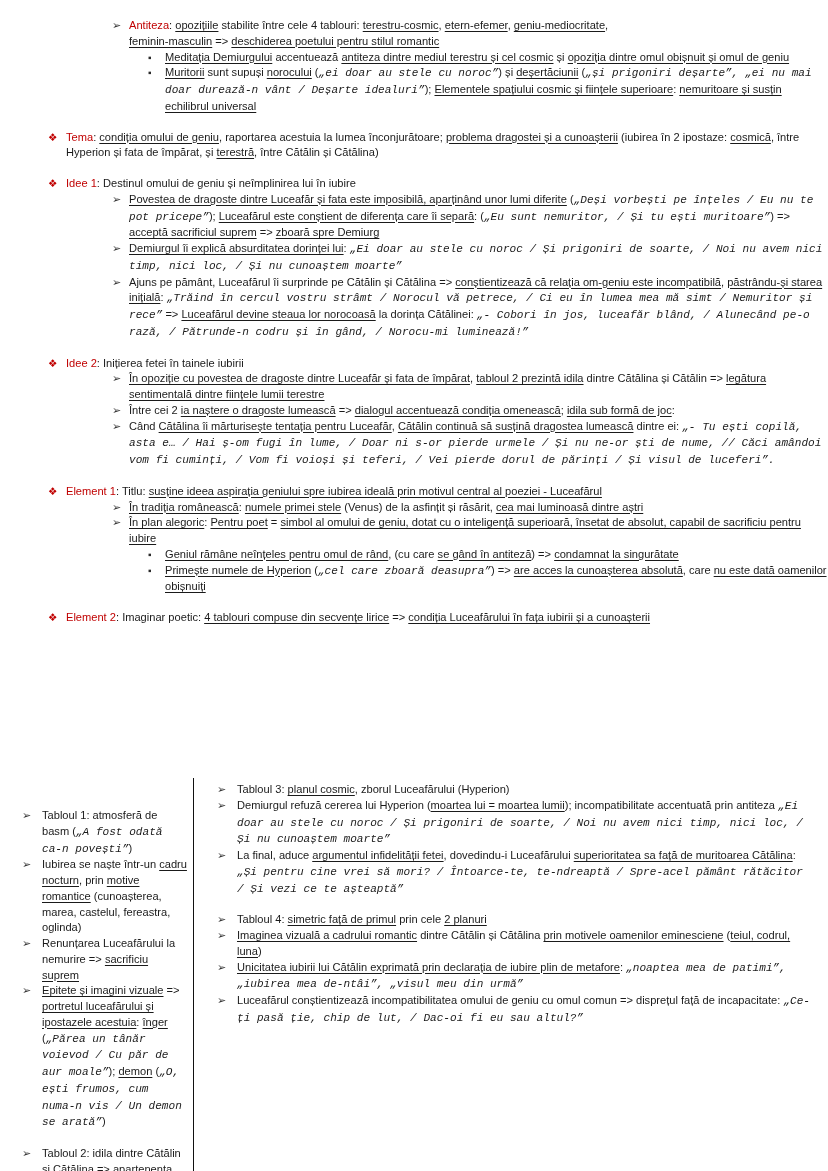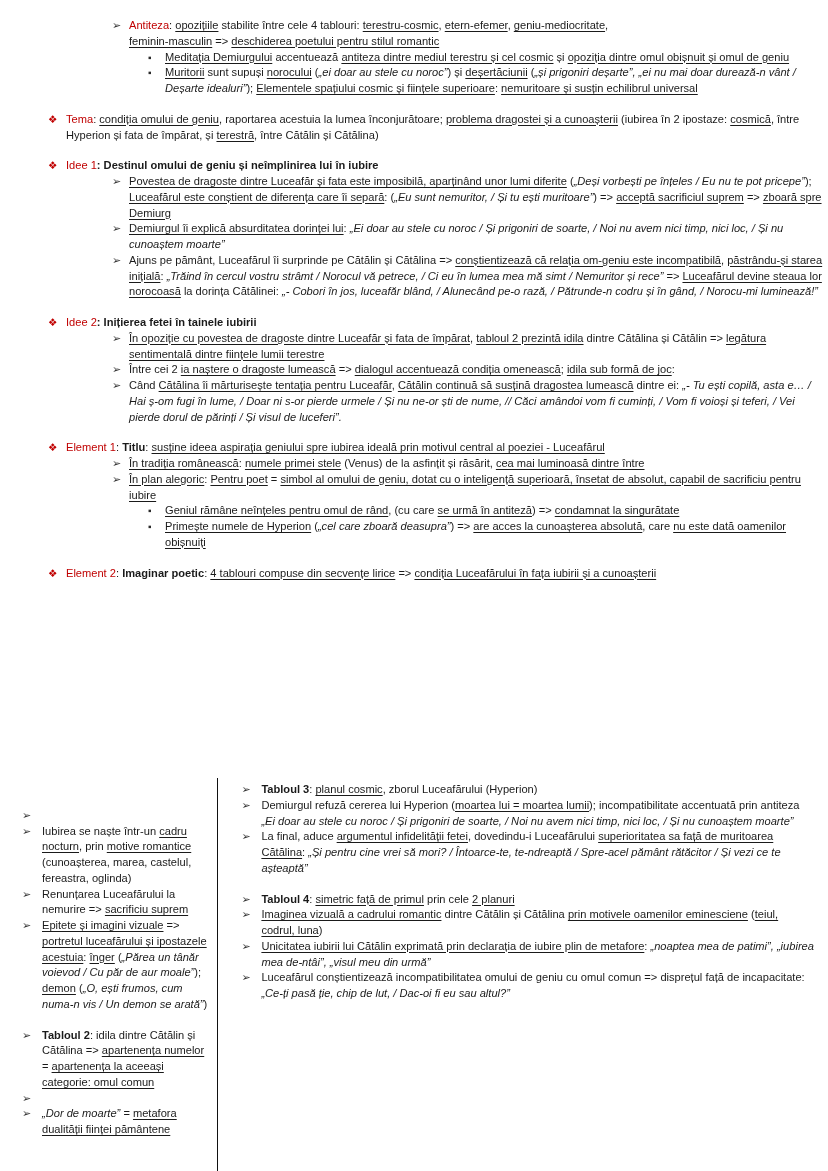--- a/index.html
+++ b/index.html
@@ -64,22 +64,22 @@
 
   
   .lvl-diamond { margin-left: 48px; }
   .lvl-arrow   { margin-left: 112px; }
   .lvl-square  { margin-left: 148px; }
 
   .blk { margin-bottom: 0px; }
 
   
   .red      { color: #c00000; font-weight: normal; }
-  .bold     { font-weight: bold; }
-  .it       { font-style: italic; }
+  .bold     { font-weight: normal; }
+  .it       { font-style: italic; font-family: Liberation Mono, monospace; }
   .u        { text-decoration: underline; text-underline-offset: 1.5px; }
   .sp-md { height: 15px; }
 
   
   .cols {
     position: absolute;
     left: 0;
     right: 0;
     top: 764px;
     display: flex;
@@ -187,31 +187,31 @@
 
   <div class="sp-md"></div>
 
   <div class="row lvl-diamond blk">
     <span class="bullet b-diamond">❖</span>
     <span class="bodytext"><span class="red">Element 1</span><span>: </span><span class="bold">Titlu</span><span>: </span><span class="u">susține ideea aspirația geniului spre iubirea ideală prin motivul central al poeziei - Luceafărul</span></span>
   </div>
 
   <div class="row lvl-arrow blk">
     <span class="bullet b-arrow">➢</span>
-    <span class="bodytext"><span class="u">În tradiția românească</span><span>: </span><span class="u">numele primei stele</span><span> (Venus) de la asfințit și răsărit, </span><span class="u">cea mai luminoasă dintre între</span></span>
+    <span class="bodytext"><span class="u">În tradiția românească</span><span>: </span><span class="u">numele primei stele</span><span> (Venus) de la asfințit și răsărit, </span><span class="u">cea mai luminoasă dintre aștri</span></span>
   </div>
 
   <div class="row lvl-arrow blk">
     <span class="bullet b-arrow">➢</span>
     <span class="bodytext"><span class="u">În plan alegoric</span><span>: </span><span class="u">Pentru poet</span><span> = </span><span class="u">simbol al omului de geniu, dotat cu o inteligență superioară, însetat de absolut, capabil de sacrificiu pentru iubire</span></span>
   </div>
 
   <div class="row lvl-square blk">
     <span class="bullet b-square">▪</span>
-    <span class="bodytext"><span class="u">Geniul rămâne neînțeles pentru omul de rând</span><span>, (cu care </span><span class="u">se urmă în antiteză</span><span>) =&gt; </span><span class="u">condamnat la singurătate</span></span>
+    <span class="bodytext"><span class="u">Geniul rămâne neînțeles pentru omul de rând</span><span>, (cu care </span><span class="u">se gând în antiteză</span><span>) =&gt; </span><span class="u">condamnat la singurătate</span></span>
   </div>
 
   <div class="row lvl-square blk">
     <span class="bullet b-square">▪</span>
     <span class="bodytext"><span class="u">Primește numele de Hyperion</span><span> (</span><span class="it">„cel care zboară deasupra”</span><span>) =&gt; </span><span class="u">are acces la cunoașterea absolută</span><span>, care </span><span class="u">nu este dată oamenilor obișnuiți</span></span>
   </div>
 
   <div class="sp-md"></div>
 
   <div class="row lvl-diamond blk">
@@ -219,20 +219,21 @@
     <span class="bodytext"><span class="red">Element 2</span><span>: </span><span class="bold">Imaginar poetic</span><span>: </span><span class="u">4 tablouri compuse din secvențe lirice</span><span> =&gt; </span><span class="u">condiția Luceafărului în fața iubirii și a cunoașterii</span></span>
   </div>
 
   <div class="cols">
 
     <div class="col-left">
       <div style="height:26px"></div>
 
       <div class="crow">
         <span class="bullet b-arrow">➢</span>
+        <span class="bodytext"><span class="bold">Tabloul 1</span><span>: atmosferă de basm (</span><span class="it">„A fost odată ca-n povești”</span><span>)</span></span>
       </div>
 
       <div class="crow">
         <span class="bullet b-arrow">➢</span>
         <span class="bodytext"><span>Iubirea se naște într-un </span><span class="u">cadru nocturn</span><span>, prin </span><span class="u">motive romantice</span><span> (cunoașterea, marea, castelul, fereastra, oglinda)</span></span>
       </div>
 
       <div class="crow">
         <span class="bullet b-arrow">➢</span>
         <span class="bodytext"><span>Renunțarea Luceafărului la nemurire =&gt; </span><span class="u">sacrificiu suprem</span></span>

